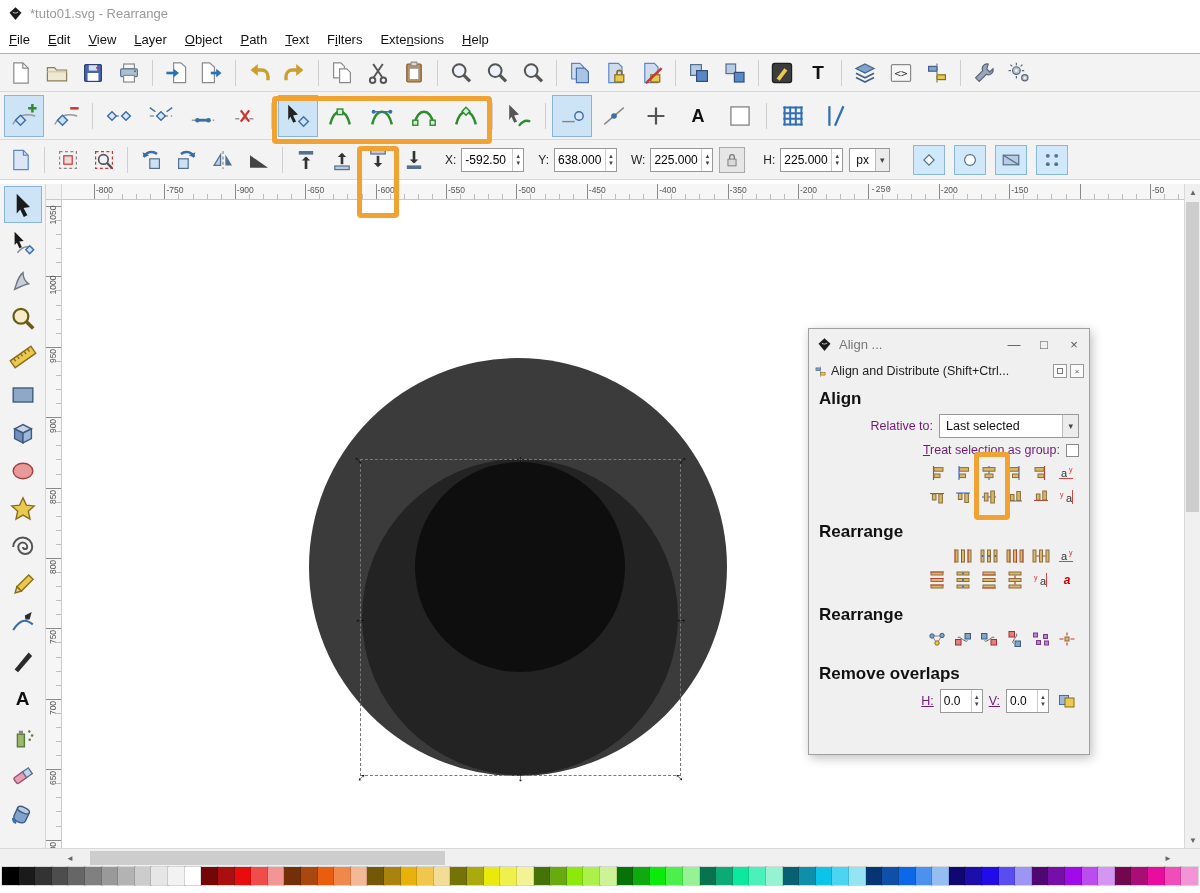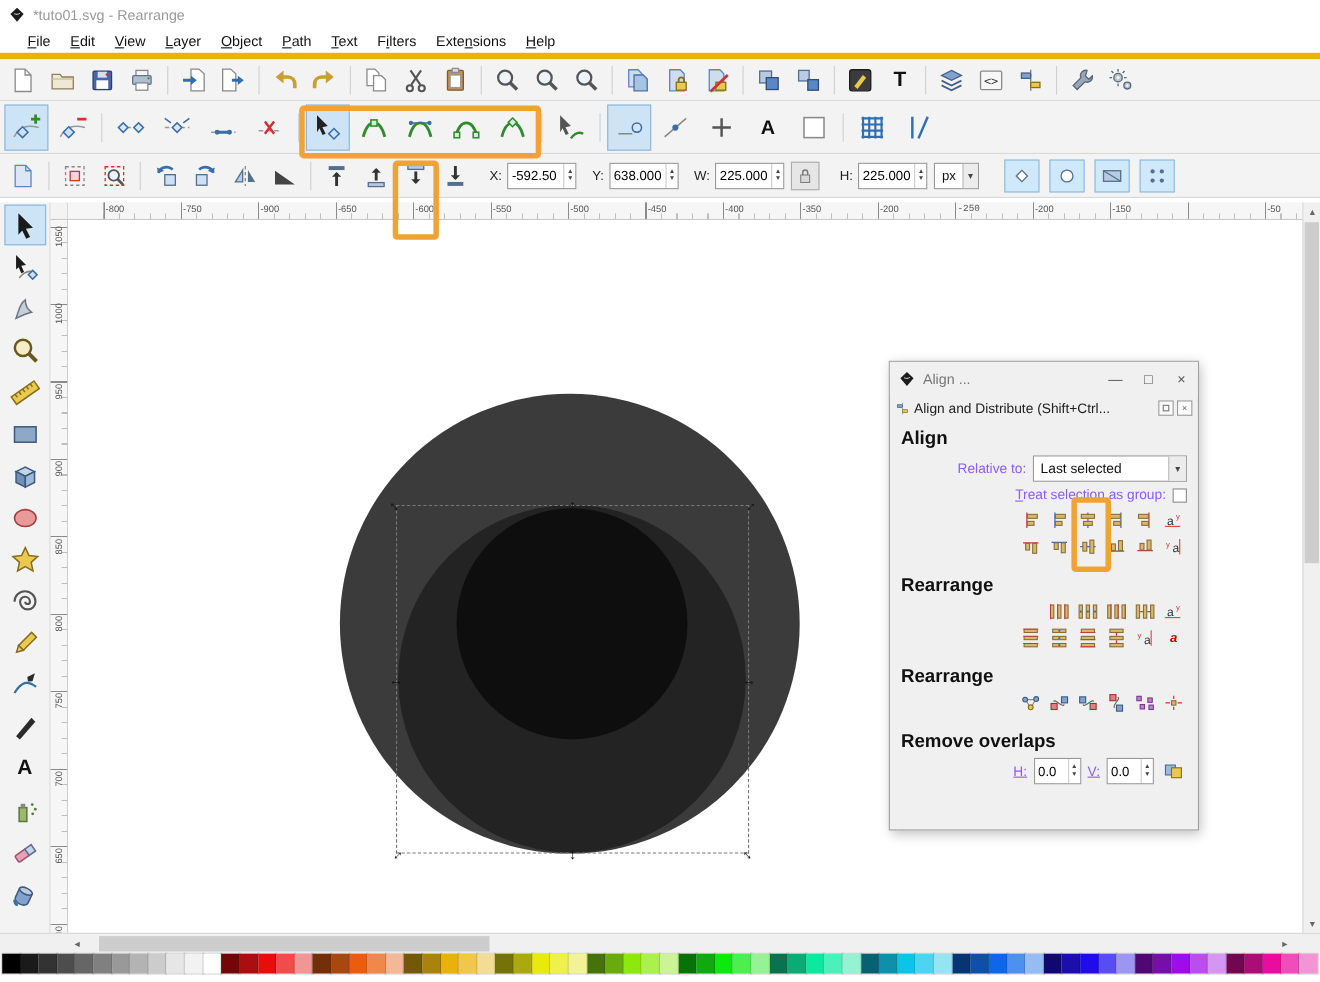--- a/index.html
+++ b/index.html
@@ -5,21 +5,21 @@
   *{box-sizing:border-box}
   html,body{margin:0;padding:0}
   body{width:1200px;height:893px;position:relative;background:#fff;overflow:hidden;
        font-family:"Liberation Sans",sans-serif;color:#111;font-size:13px}
   button{font:inherit;background:none;border:1px solid transparent;padding:0;cursor:default}
   input{font:inherit;border:none;outline:none;background:transparent}
 
   
   .titlebar{height:26px;display:flex;align-items:center;gap:7px;padding-left:8px;background:#fff;color:#9a9a9a;font-size:13px}
   .titlebar .logo{width:15px;height:15px}
-  .menubar{height:28px;display:flex;align-items:center;padding-left:16px;background:#fff;border-bottom:6px solid #eab308}
+  .menubar{height:28px;display:flex;align-items:center;padding-left:0;background:#fff;border-bottom:1px solid #eab308}
   .menu-item{padding:4px 9px;color:#111}
   .menu-item u{text-decoration:underline}
 
   .toolbar{display:flex;align-items:center;background:#f3f3f3;border-bottom:1px solid #d8d8d8;padding:2px 4px;gap:2px}
   #tb1{height:38px}
   #tb2{height:48px}
   #tb3{height:40px}
   .tbtn{width:34px;height:32px;display:flex;align-items:center;justify-content:center;flex:0 0 auto}
   #tb2 .tbtn{width:40px;height:42px}
   .tbtn.sel,.toolbtn.sel{background:#cde3f6;border:1px solid #8ab4d8}
@@ -86,21 +86,21 @@
   .dlg-tabrow{height:24px;display:flex;align-items:center;gap:4px;padding:0 5px;font-size:12.5px;color:#222}
   .tab-ic{width:13px;height:13px}
   .tab-title{flex:1;white-space:nowrap;overflow:hidden}
   .tab-btns{display:flex;gap:3px}
   .minibtn{width:14px;height:14px;border:1px solid #999;background:#fafafa;display:flex;align-items:center;justify-content:center;font-size:8px;color:#555}
   .minibox{width:6px;height:6px;border:1px solid #777}
   .dlg-content{padding:2px 10px 10px}
   .sect-head{font-weight:bold;font-size:17px;margin:4px 0 3px}
   .sect-head.mt{margin-top:14px}
   .rel-row,.group-row,.remove-row{display:flex;justify-content:flex-end;align-items:center;gap:6px;margin:5px 0}
-  .dlabel{font-size:12.5px;color:#8b5cf6}
+  .dlabel{font-size:12.5px;color:#701a75}
   .mnemonic{display:inline-block}
   .mnemonic::first-letter{text-decoration:underline}
   .combo{width:140px;height:24px;border:1px solid #999;background:#fff;display:inline-flex;align-items:center;justify-content:space-between;padding-left:6px;font-size:12.5px}
   .combo .chev{background:#ececec;border-left:1px solid #bbb;height:100%;display:flex;align-items:center;padding:0 5px;font-size:9px;color:#444}
   .checkbox{width:13px;height:13px;border:1px solid #8a8a8a;background:#fff}
   .icon-row{display:flex;justify-content:flex-end;gap:2px;margin:2px 0}
   .dbtn{width:24px;height:22px;display:flex;align-items:center;justify-content:center}
   .dbtn .ic{width:20px;height:16px}
   .dbtn .tglyph{font-size:12px}
 

